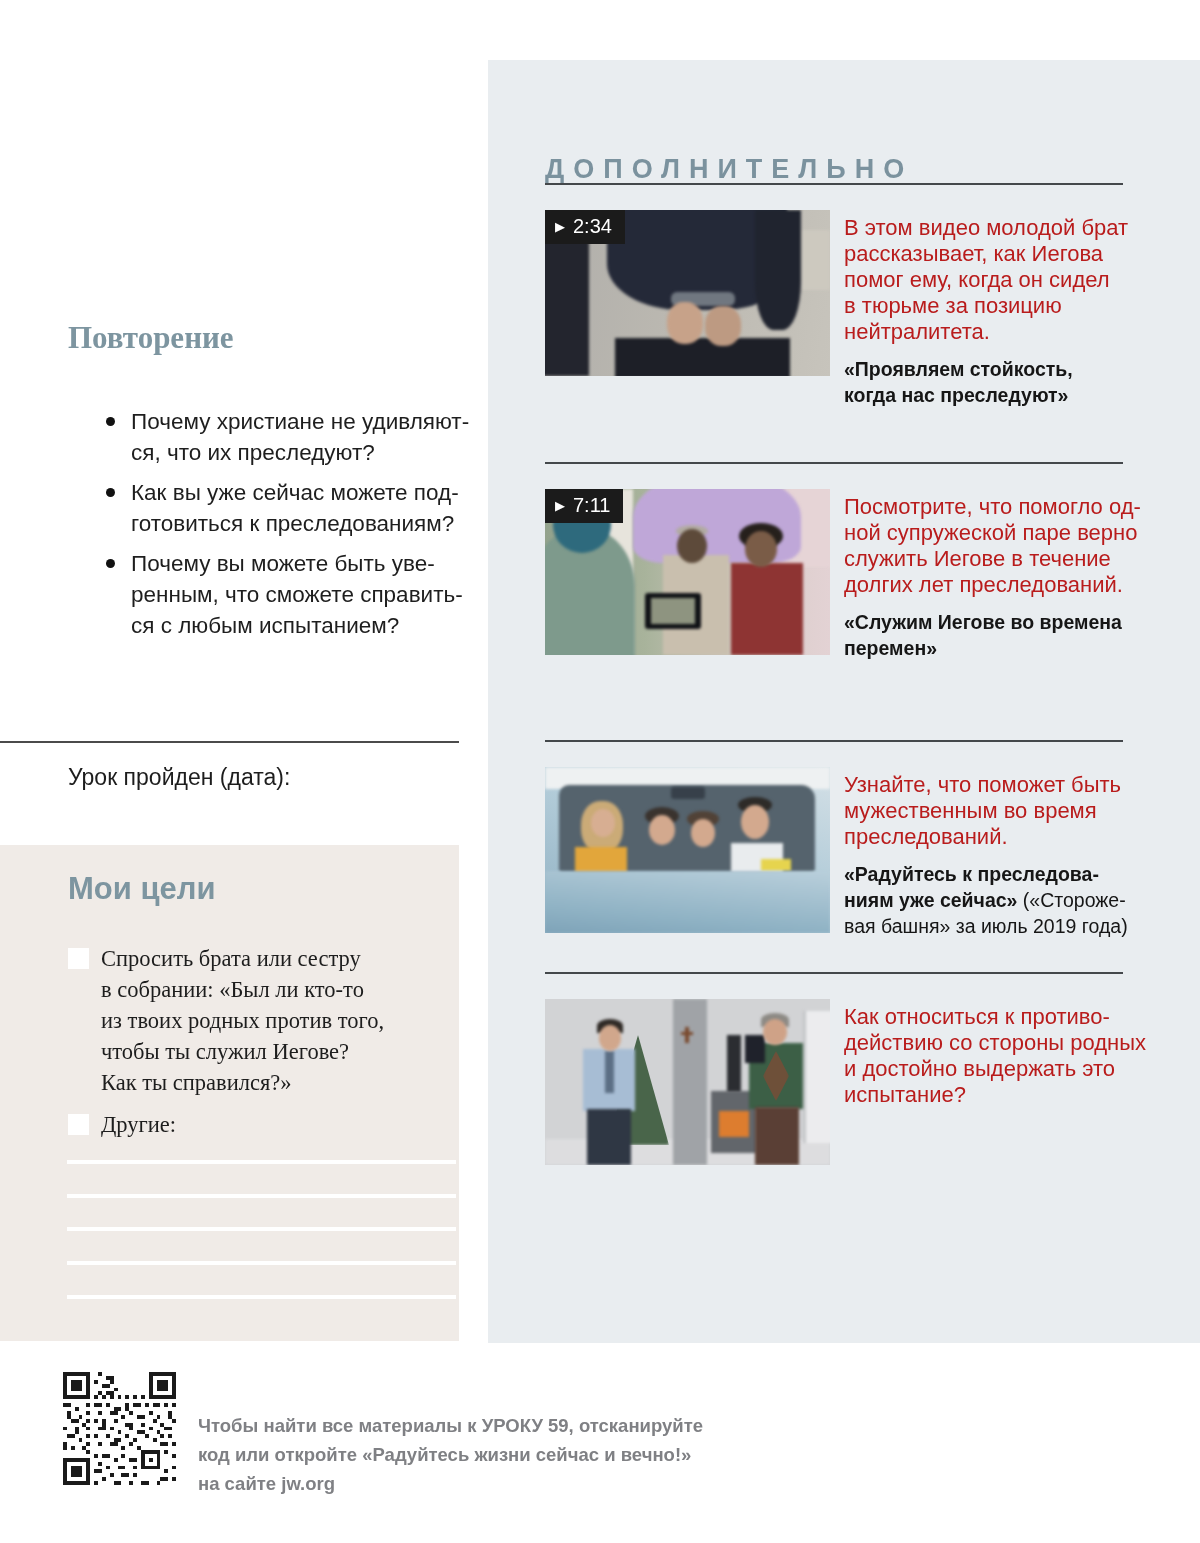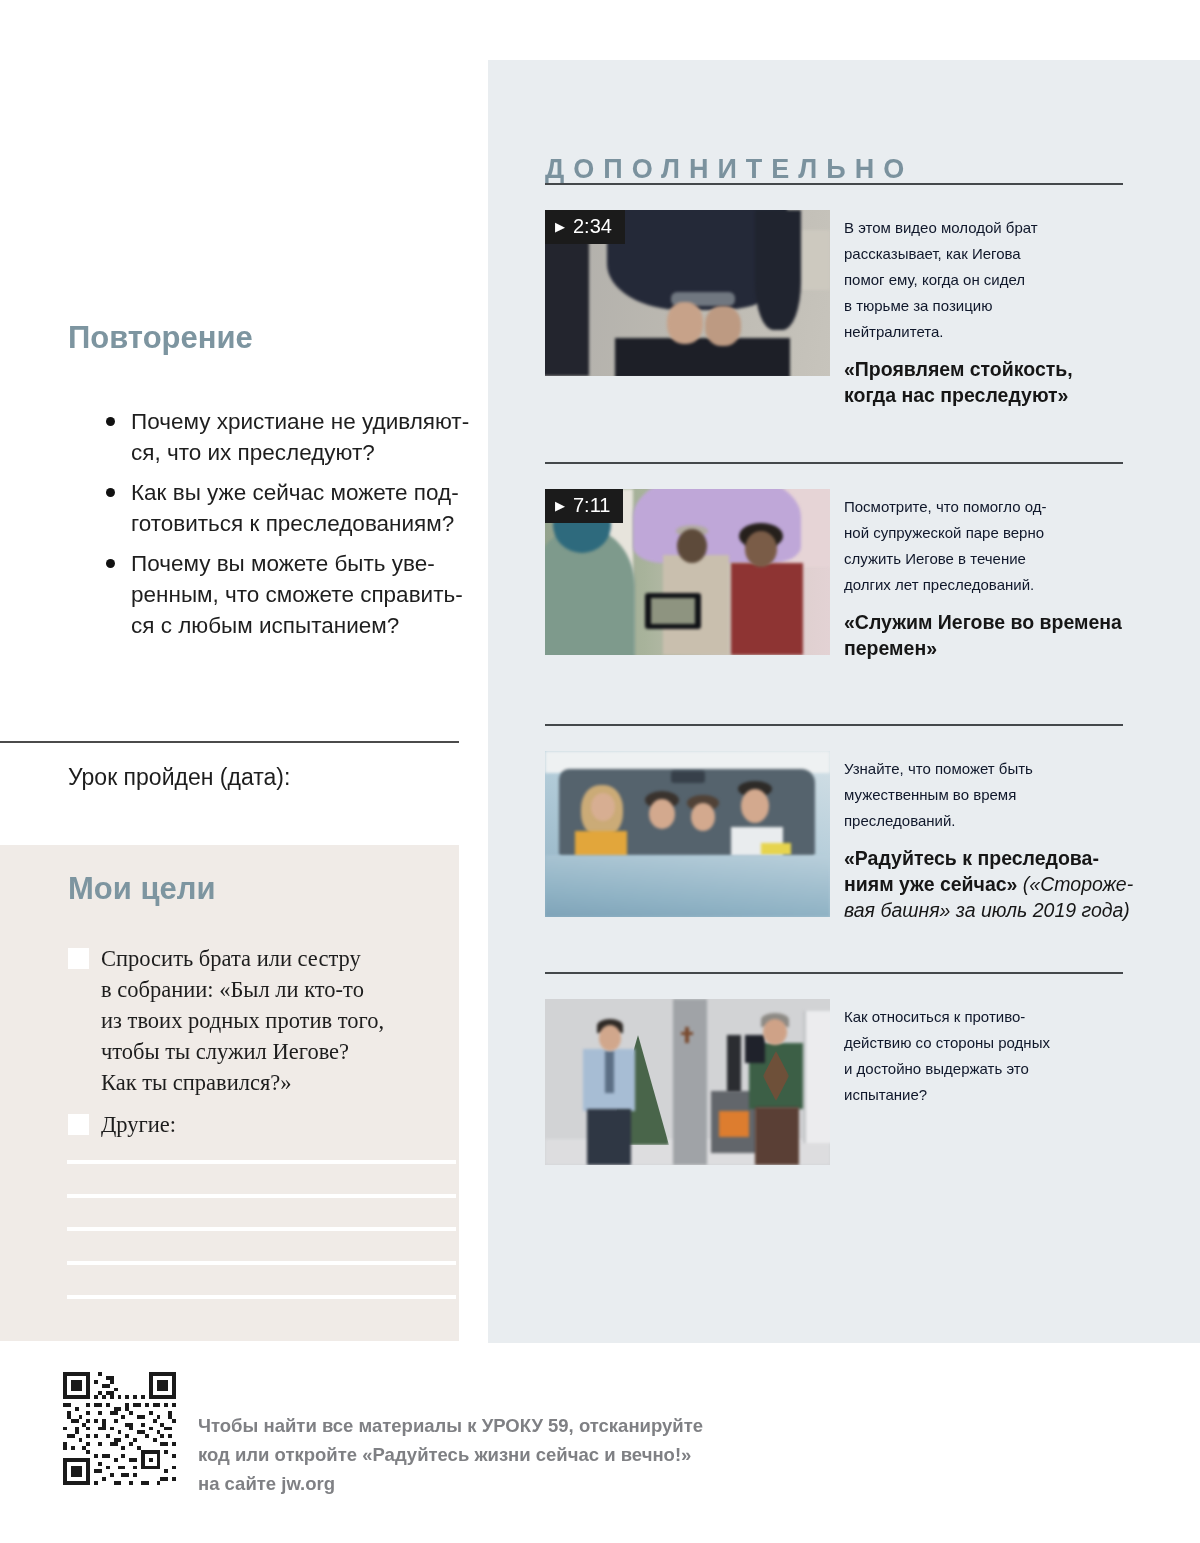--- a/index.html
+++ b/index.html
@@ -16,21 +16,21 @@
     position:absolute;left:68px;top:104px;margin:0;
     font-size:29px;font-weight:700;letter-spacing:1px;color:#9c6185;
   }
   .main-text{
     position:absolute;left:68px;top:168px;margin:0;width:420px;
     font-size:23px;line-height:34px;color:#1d1d1d;
   }
   .section-heading{
     margin:0;font-size:31px;font-weight:700;color:#7d95a0;
   }
-  .review-heading{position:absolute;left:68px;top:320px;}
+  .review-heading{position:absolute;left:68px;top:320px;font-family:Liberation Serif, serif;}
   .review-list{
     position:absolute;left:68px;top:390px;margin:16px;padding:0;width:410px;
     list-style:none;
   }
   .review-list li{
     position:relative;padding-left:47px;margin-bottom:9px;
     font-size:22.5px;line-height:31px;
   }
   .review-list li .bullet{
     position:absolute;left:22px;top:11px;width:9px;height:9px;border-radius:50%;
@@ -73,39 +73,39 @@
   .panel-heading{
     position:absolute;left:57px;top:94px;margin:0;
     font-size:27px;font-weight:700;letter-spacing:9px;color:#7b929e;
   }
   .add-item{
     position:absolute;left:57px;width:578px;
     border-top:2px solid #44484b;
   }
   .add-item.i1{top:123px;height:279px;}
   .add-item.i2{top:402px;height:280px;}
-  .add-item.i3{top:664px;height:280px;}
+  .add-item.i3{top:680px;height:280px;}
   .add-item.i4{top:912px;height:300px;}
   .thumb{
     position:absolute;left:0;top:25px;width:285px;height:166px;
     overflow:hidden;background:#9aa0a6;
   }
   .thumb .art{position:absolute;inset:0;}
   .thumb .art div{position:absolute;filter:blur(1.5px);}
   .badge{
     position:absolute;left:0;top:0;z-index:5;
     display:flex;align-items:center;gap:8px;
     background:#1b1b1b;color:#fff;padding:5px 13px 6px 10px;
     font-size:20px;
   }
   .badge .play{font-size:13px;line-height:1;}
   .itext{position:absolute;left:299px;top:30px;width:320px;}
-  .idesc{margin:0;font-size:15px;line-height:26px;color:#0f172a;}
+  .idesc{margin:0;font-size:22px;line-height:26px;color:#b91c1c;}
   .ititle{margin:11px 0 0 0;font-size:19.5px;line-height:26px;font-weight:700;color:#161616;}
-  .ititle .nrm{font-weight:400;font-style:italic;}
+  .ititle .nrm{font-weight:400;}
   .trun{display:block;}
 
   
   .t1{background:linear-gradient(100deg,#b0aeaa 0%,#bdbab2 55%,#c7c4bc 100%);}
   .t1 .fig-left{left:-8px;top:0;width:52px;height:166px;background:#23252e;}
   .t1 .torso{left:62px;top:-10px;width:180px;height:110px;background:#242938;border-radius:0 0 36% 42%;}
   .t1 .arm-r{left:210px;top:0;width:46px;height:120px;background:#20242f;border-radius:0 0 40% 40%;}
   .t1 .hand1{left:122px;top:92px;width:36px;height:42px;background:#c7a289;border-radius:45%;}
   .t1 .hand2{left:160px;top:96px;width:36px;height:40px;background:#bd9a82;border-radius:45%;}
   .t1 .cuff{left:126px;top:82px;width:64px;height:14px;background:#707780;border-radius:6px;}

